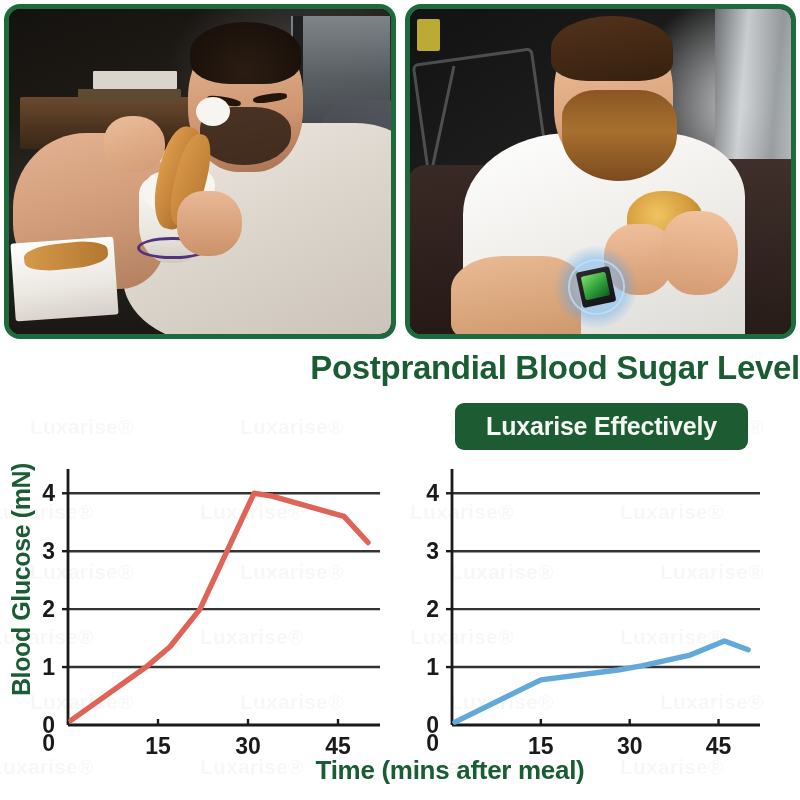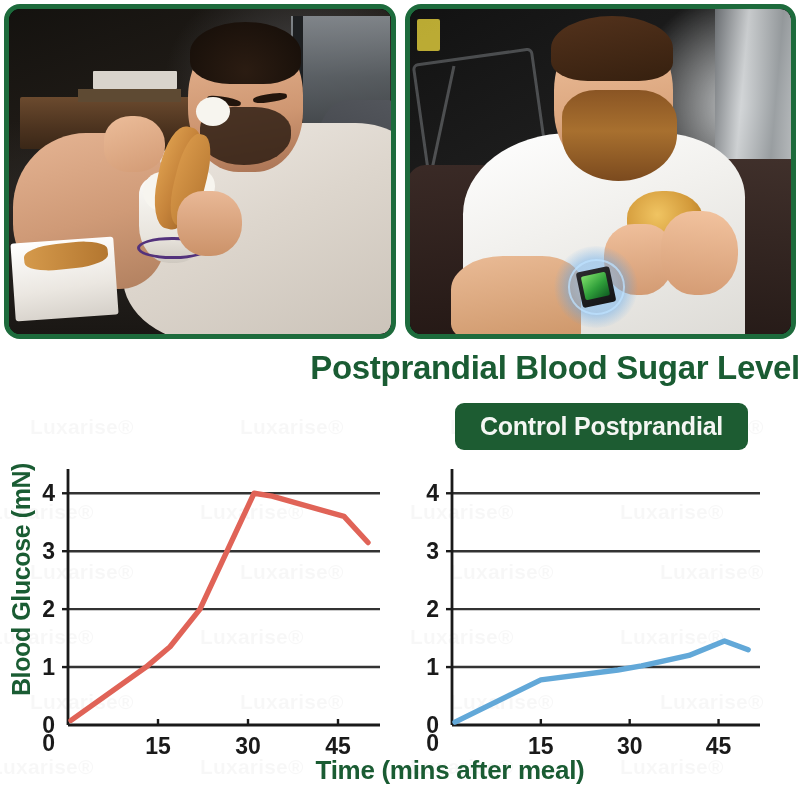--- a/index.html
+++ b/index.html
@@ -500,21 +500,21 @@
         <div class="ph-right-watch"></div>
         <div class="ph-right-watchface"></div>
       </div>
     </div>
 
   </div>
 
   <div class="main-title">Postprandial Blood Sugar Level</div>
 
   <div class="badge">
-    <span class="badge-label">Control Postprandial</span>
+    <span class="badge-label">Luxarise Effectively</span>
   </div>
 
   <div class="charts">
 
     <div class="y-axis-title">Blood Glucose (mN)</div>
 
     <svg class="chart-svg" id="chart-before-svg" width="400" height="300" style="position:absolute; left:0; top:0;">
         <line x1="68" y1="212.06896551724137" x2="380" y2="212.06896551724137" stroke="#333333" stroke-width="2.4"></line>
         <line x1="68" y1="154.13793103448273" x2="380" y2="154.13793103448273" stroke="#333333" stroke-width="2.4"></line>
         <line x1="68" y1="96.20689655172413" x2="380" y2="96.20689655172413" stroke="#333333" stroke-width="2.4"></line>

